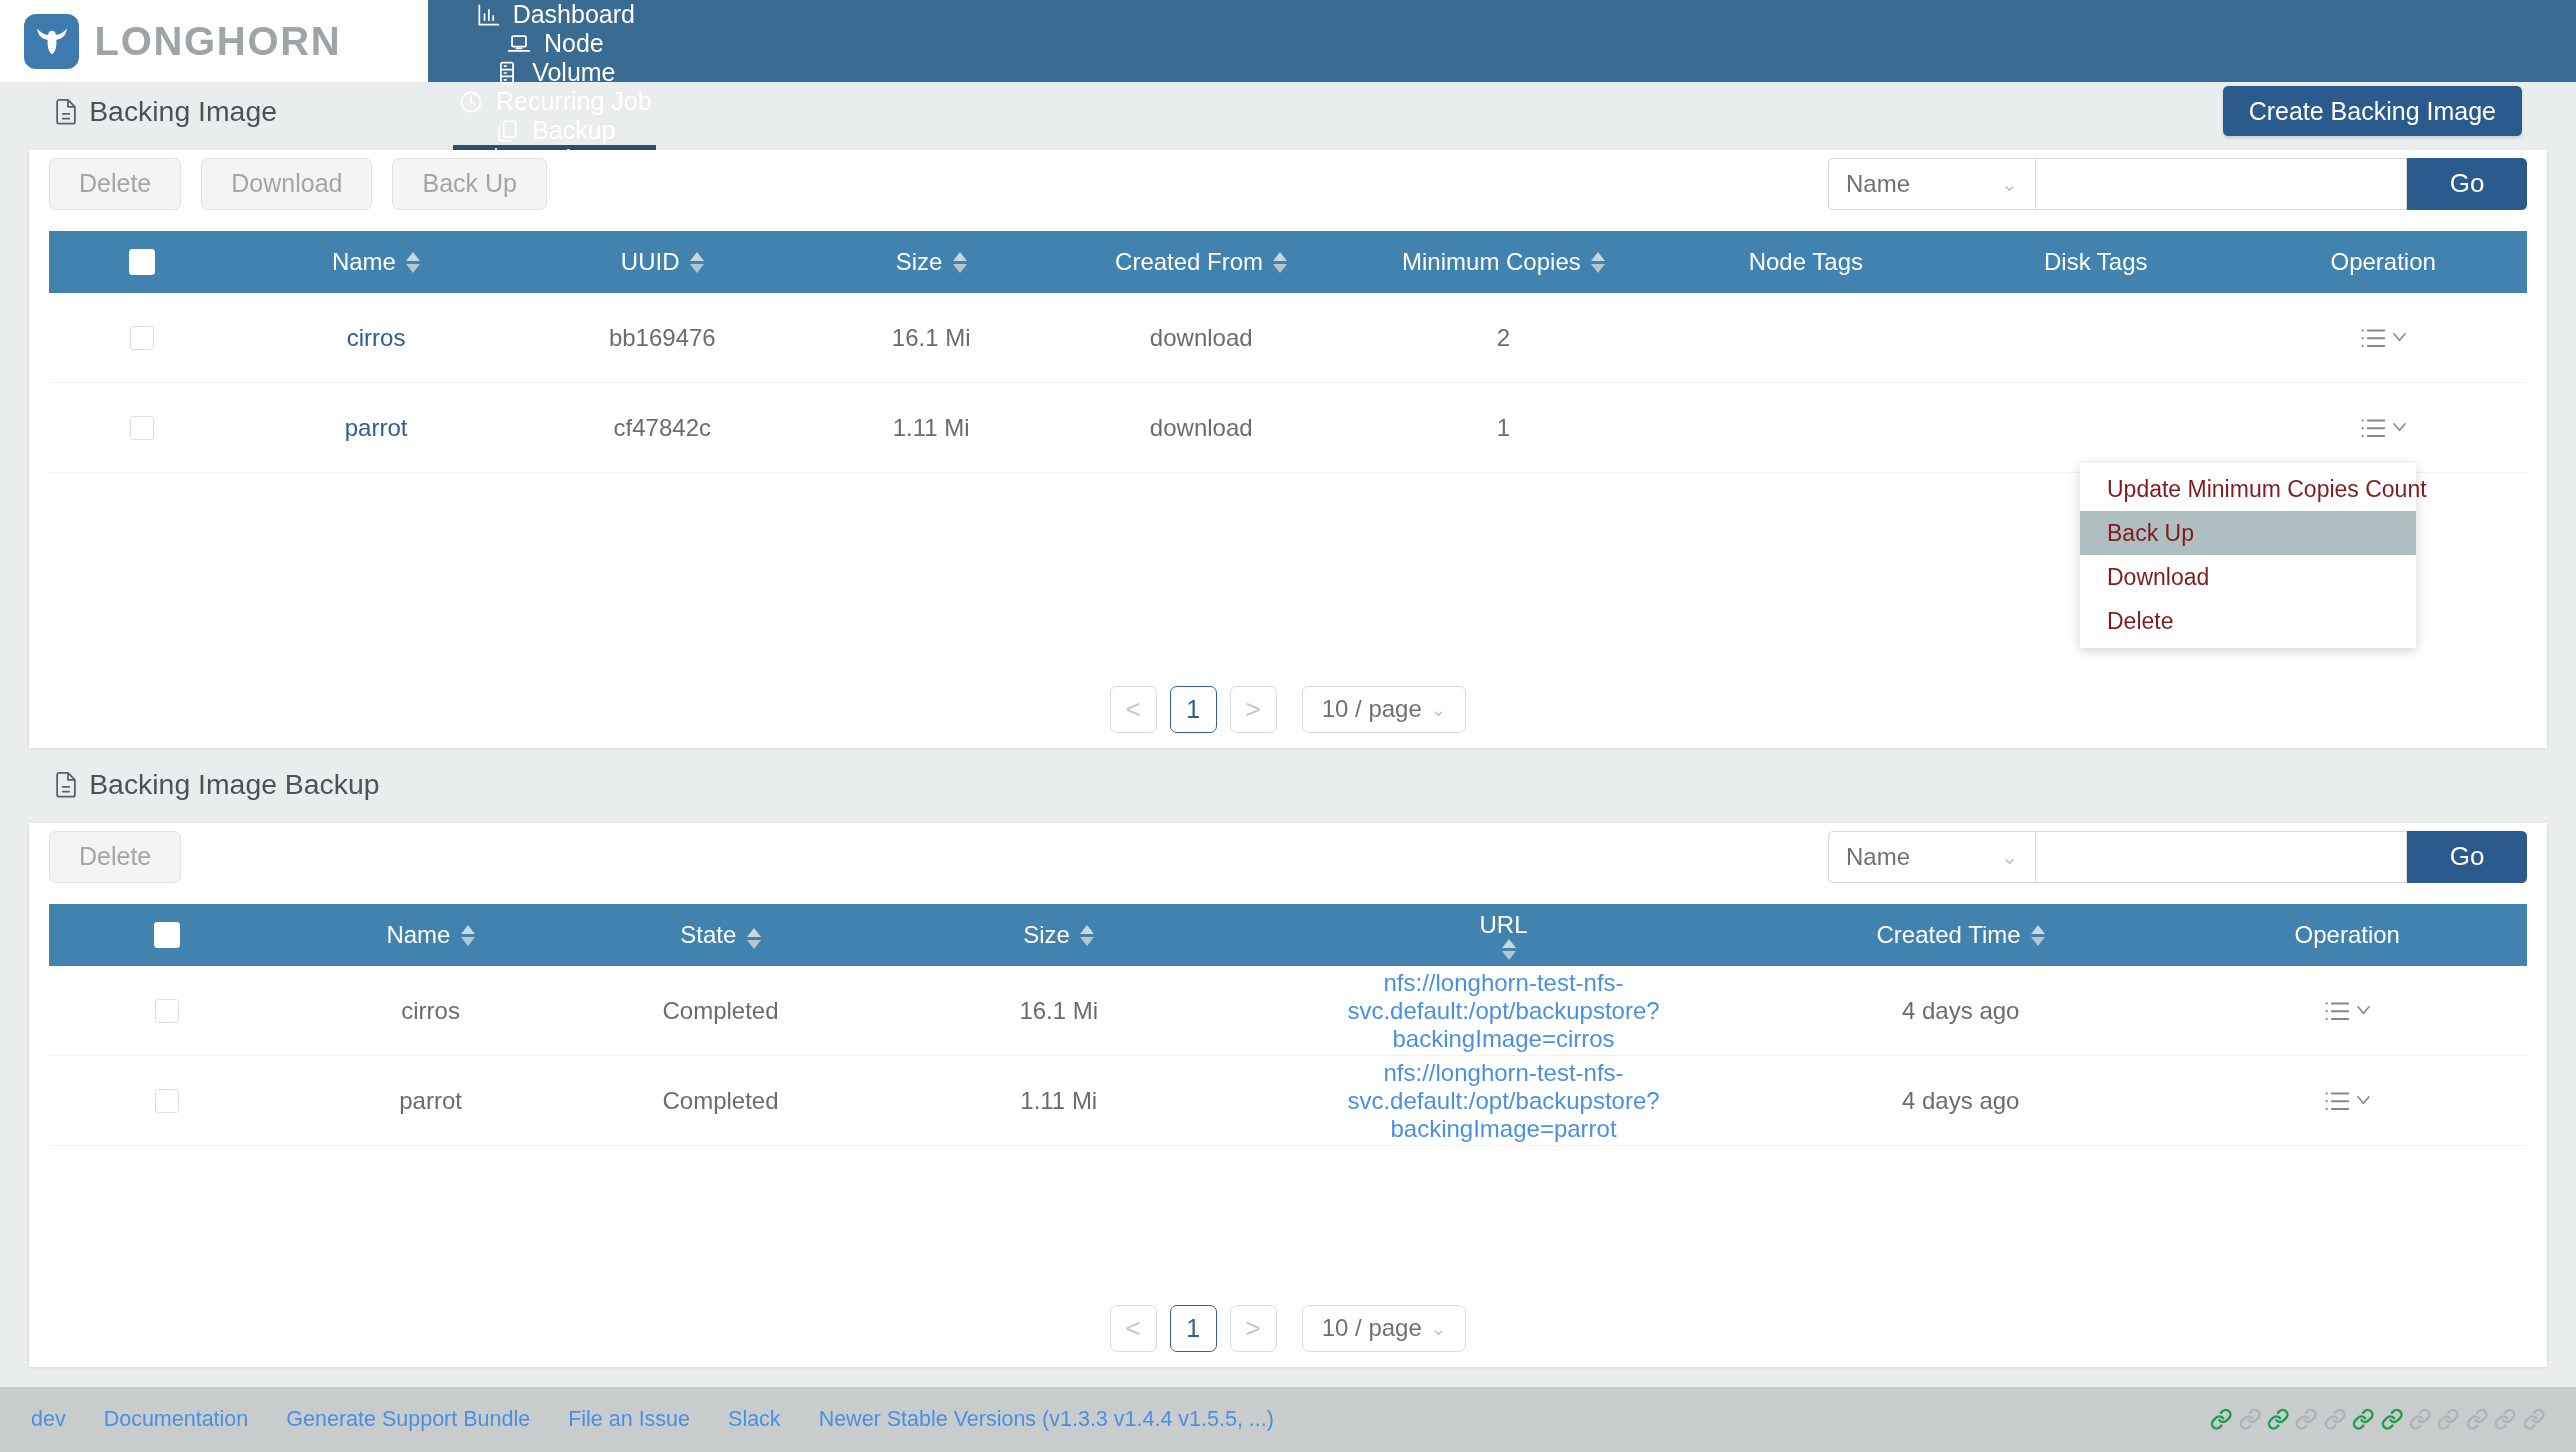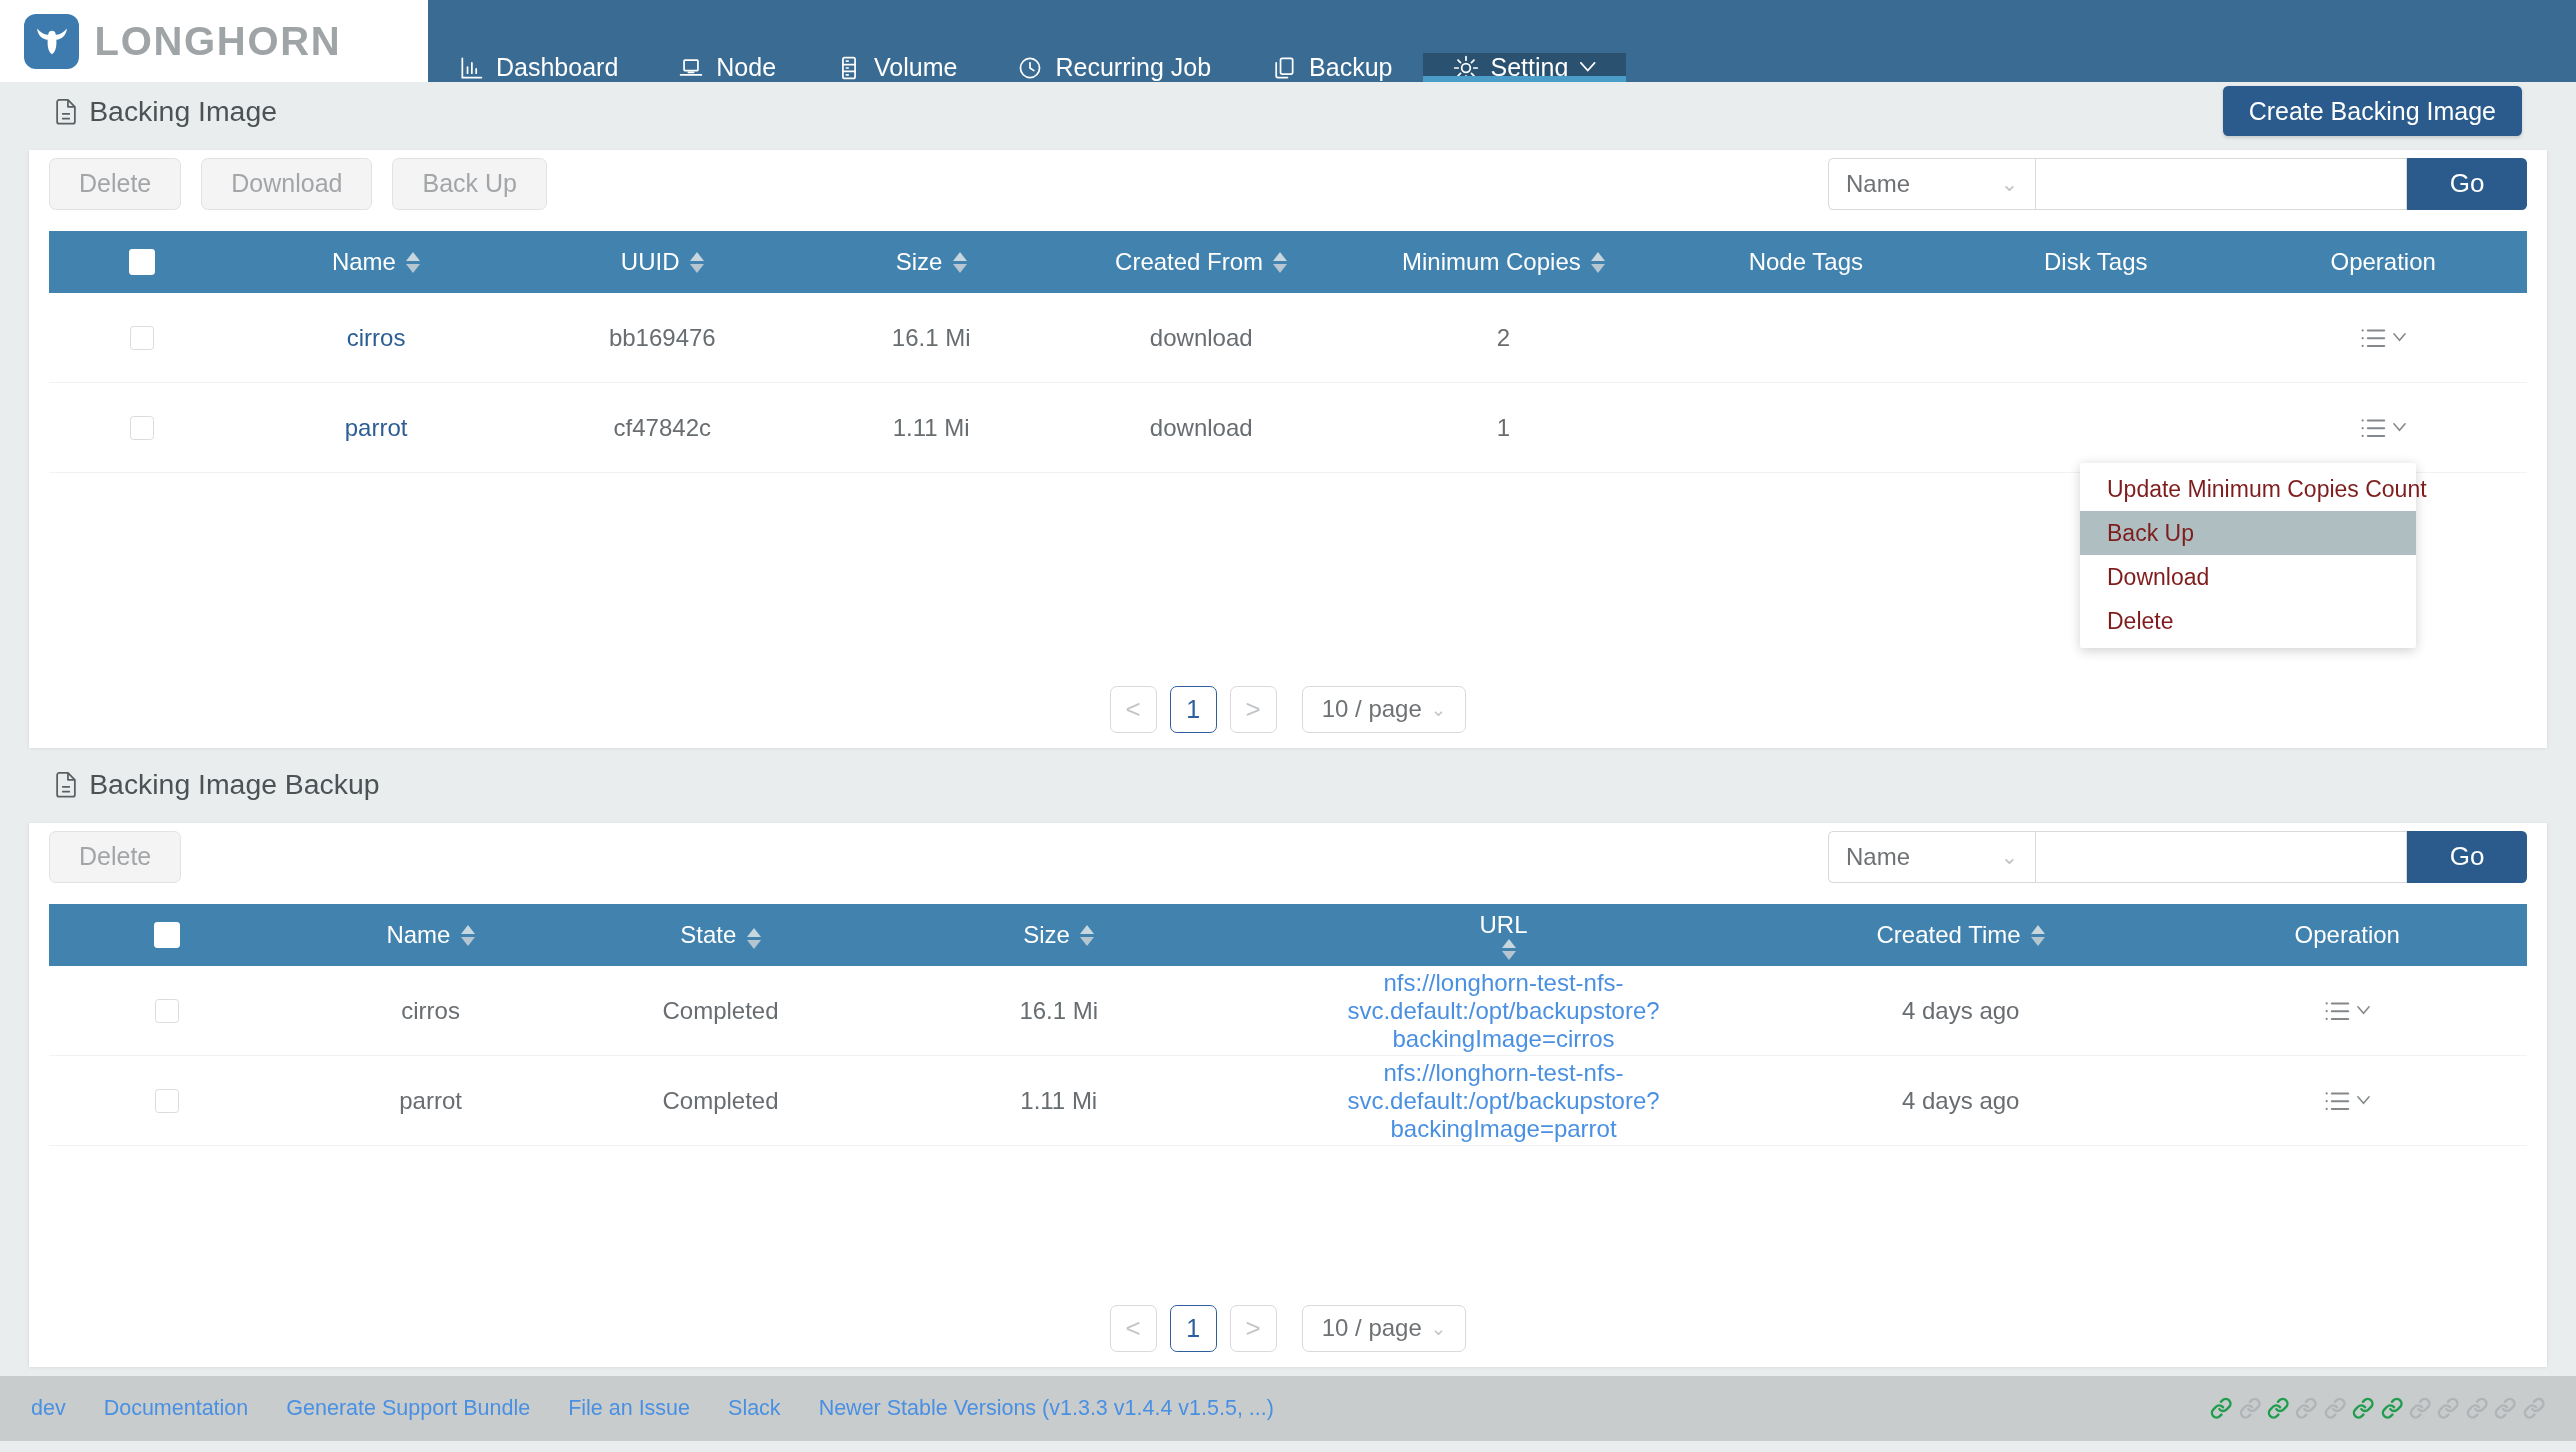--- a/index.html
+++ b/index.html
@@ -9,21 +9,21 @@
     background:#e9edee;
     position:relative;
     overflow:hidden;
     color:#686d71;
   }
   
   .navbar { position:absolute; top:0; left:0; right:0; height:82px; background:#3a6b92; display:flex; align-items:stretch; }
   .logo-area { width:428px; background:#ffffff; display:flex; align-items:center; padding-left:24px; gap:15.5px; cursor:pointer; }
   .logo-square { width:55px; height:55px; background:#3d7bae; border-radius:12px; display:flex; align-items:center; justify-content:center; flex:0 0 auto; }
   .brand-text { font-size:40px; font-weight:bold; letter-spacing:1.7px; color:#9fa4a7; }
-  .nav-items { display:flex; align-items:flex-end; }
+  .nav-items { display:flex; align-items:center;flex-direction:column; }
   .nav-item { display:flex; align-items:center; gap:12px; padding:0 30px; color:#fff; font-size:25px; cursor:pointer; position:relative; }
   .nav-item.active { background:#2a5170; }
   .nav-item.active::after { content:""; position:absolute; left:0; right:0; bottom:0; height:6px; background:#4a9cc9; }
   .nav-item svg { display:block; }
   
   .section-title { position:absolute; left:54px; display:flex; align-items:center; gap:11.2px; font-size:28.4px; color:#4d5255; }
   .section-title svg { display:block; }
   #title1 { top:95px; }
   #title2 { top:768px; }
   .btn-primary { position:absolute; background:#2a5b8c; color:#fff; border:none; border-radius:5.2px; font-size:25px; font-family:inherit; cursor:pointer; }
@@ -63,21 +63,21 @@
   .pagination { position:absolute; bottom:15.5px; left:0; right:0; display:flex; align-items:center; justify-content:center; gap:13px; }
   .pg-btn { width:47px; height:47px; border:0.9px solid #d9d9d9; border-radius:6.9px; background:#fff; display:flex; align-items:center; justify-content:center; font-size:26px; color:#c2c5c7; cursor:pointer; }
   .pg-active { border-color:#2d5f9e; color:#2d5f9e; font-size:25px; }
   .pg-size { margin-left:12px; height:47px; padding:0 19px; border:0.9px solid #d9d9d9; border-radius:6.9px; background:#fff; display:flex; align-items:center; gap:8.6px; font-size:24px; color:#6e7275; cursor:pointer; }
   .pg-size .chev { color:#c3c6c8; font-size:19px; }
   
   .context-menu { position:absolute; left:2080px; top:463px; width:336px; background:#fff; border-radius:2.6px; box-shadow:0 2.6px 12px rgba(0,0,0,0.18); padding:4.3px 0; z-index:20; }
   .menu-item { height:44px; display:flex; align-items:center; padding:0 27px; font-size:23px; color:#7f1d1d; cursor:pointer; white-space:nowrap; }
   .menu-item.highlighted { background:#aebec1; }
   
-  .footer { position:absolute; left:0; right:0; bottom:12px; height:65px; background:#c9cccd; display:flex; align-items:center; padding:0 31px; gap:38px; font-size:21.5px; }
+  .footer { position:absolute; left:0; right:0; bottom:1px; height:65px; background:#c9cccd; display:flex; align-items:center; padding:0 31px; gap:38px; font-size:21.5px; }
   .footer a { color:#4a90e2; text-decoration:none; cursor:pointer; white-space:nowrap; }
   .link-icons { margin-left:auto; display:flex; align-items:center; gap:6px; }
   .link-icons svg { display:block; }
 </style>
 </head>
 <body>
 
 <div class="navbar">
   <div class="logo-area">
     <div class="logo-square">

